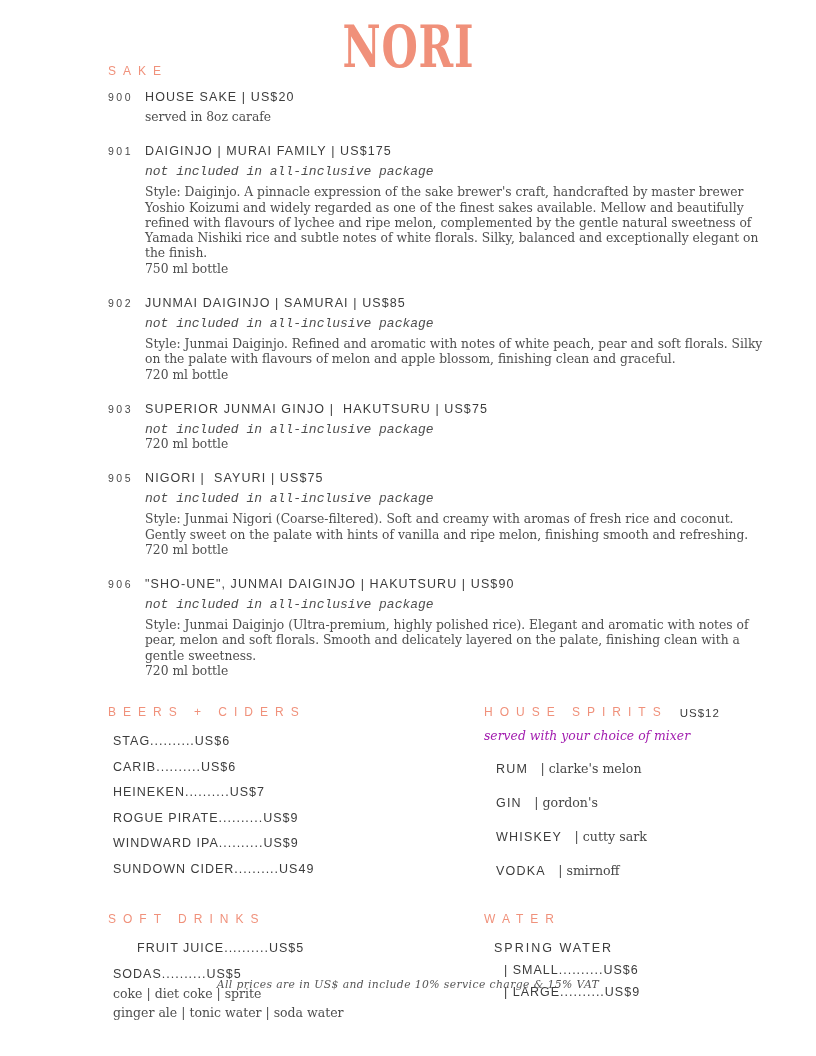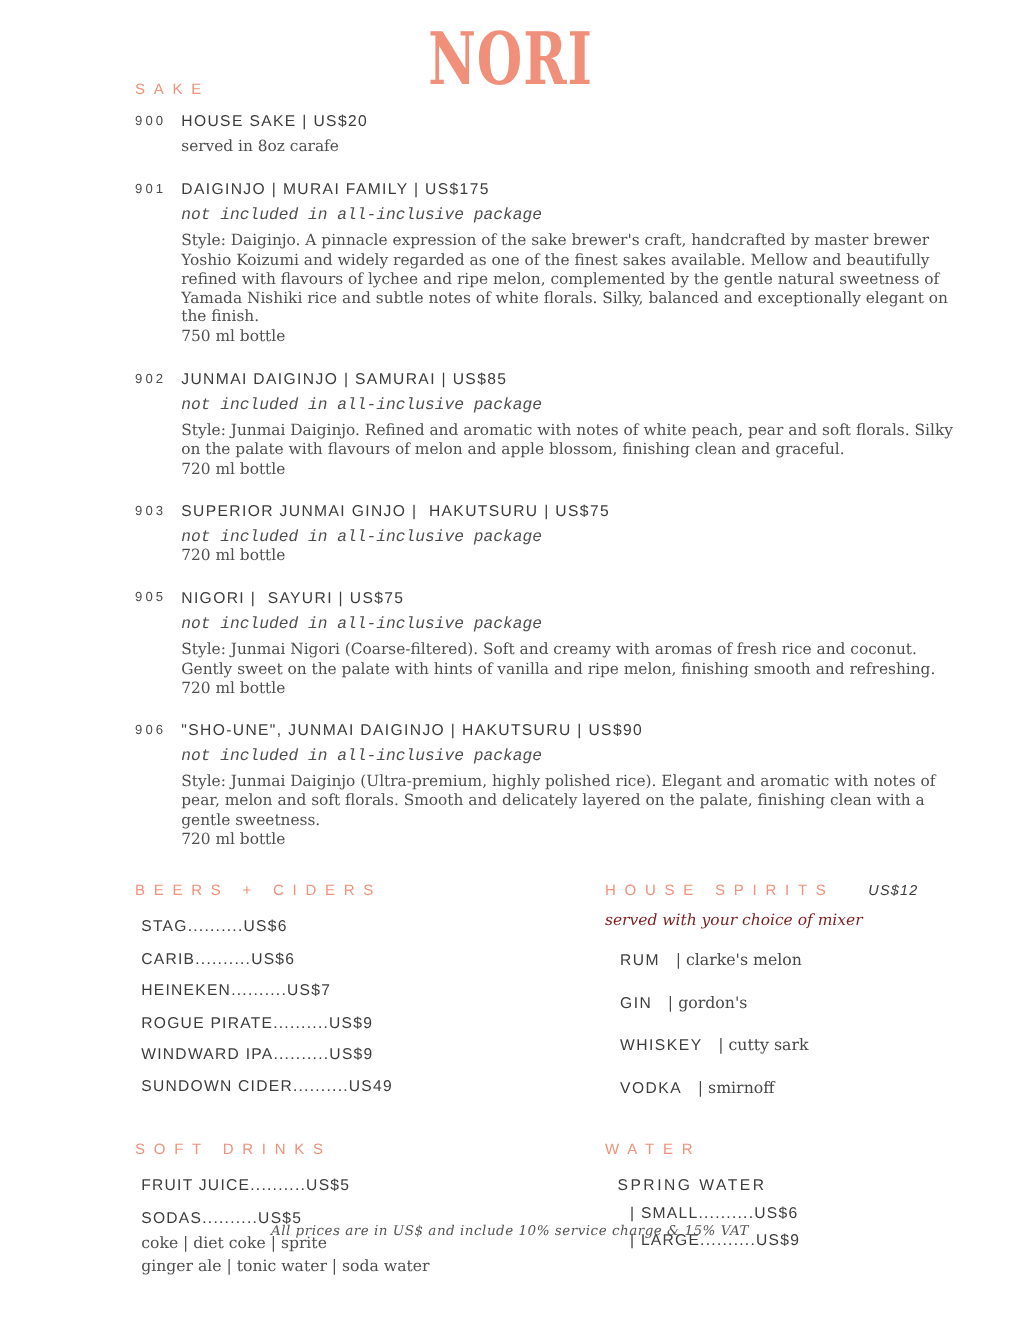--- a/index.html
+++ b/index.html
@@ -70,35 +70,35 @@
   .col-right { flex:1; }
 
   .leader-list { list-style:none; margin-top:15px; }
   .leader-list li {
     font-size:12.5px; letter-spacing:1px; color:#3c3c3c;
     margin-bottom:11.5px; padding-left:5px;
   }
 
   
   .hs-header { display:flex; align-items:flex-end; }
-  .hs-price { font-size:11.5px; letter-spacing:1px; color:#3c3c3c; margin-left:27px;font-style:italic; }
+  .hs-price { font-size:11.5px; letter-spacing:1px; color:#3c3c3c; margin-left:12px; }
   .hs-subtitle {
     font-family:"DejaVu Serif", serif; font-style:italic;
-    font-size:12.4px; color:#7f1d1d; margin-top:9px;
+    font-size:12.4px; color:#a21caf; margin-top:9px;
   }
   .spirit { margin-top:16px; padding-left:12px; }
   .spirit-name { font-size:12.5px; letter-spacing:1.2px; color:#3c3c3c; }
   .spirit-brand {
     font-family:"DejaVu Serif", serif; font-size:12.6px; color:#474747;
     margin-left:8px;
   }
 
   
   .sd-item { font-size:12.5px; letter-spacing:1px; color:#3c3c3c; padding-left:5px; }
-  .sd-juice { margin-top:15px; }
+  .sd-juice { margin-top:15px;margin-left:24px; }
   .sd-sodas { margin-top:12px; }
   .sd-sub {
     font-family:"DejaVu Serif", serif; font-size:12.5px; line-height:15.5px;
     color:#4e4e4e; padding-left:5px; margin-top:3px;
   }
   .sd-sub.firstsub { margin-top:5px; }
 
   
   .water-group { padding-left:10px; }
   .wg-1 { margin-top:15px; }

